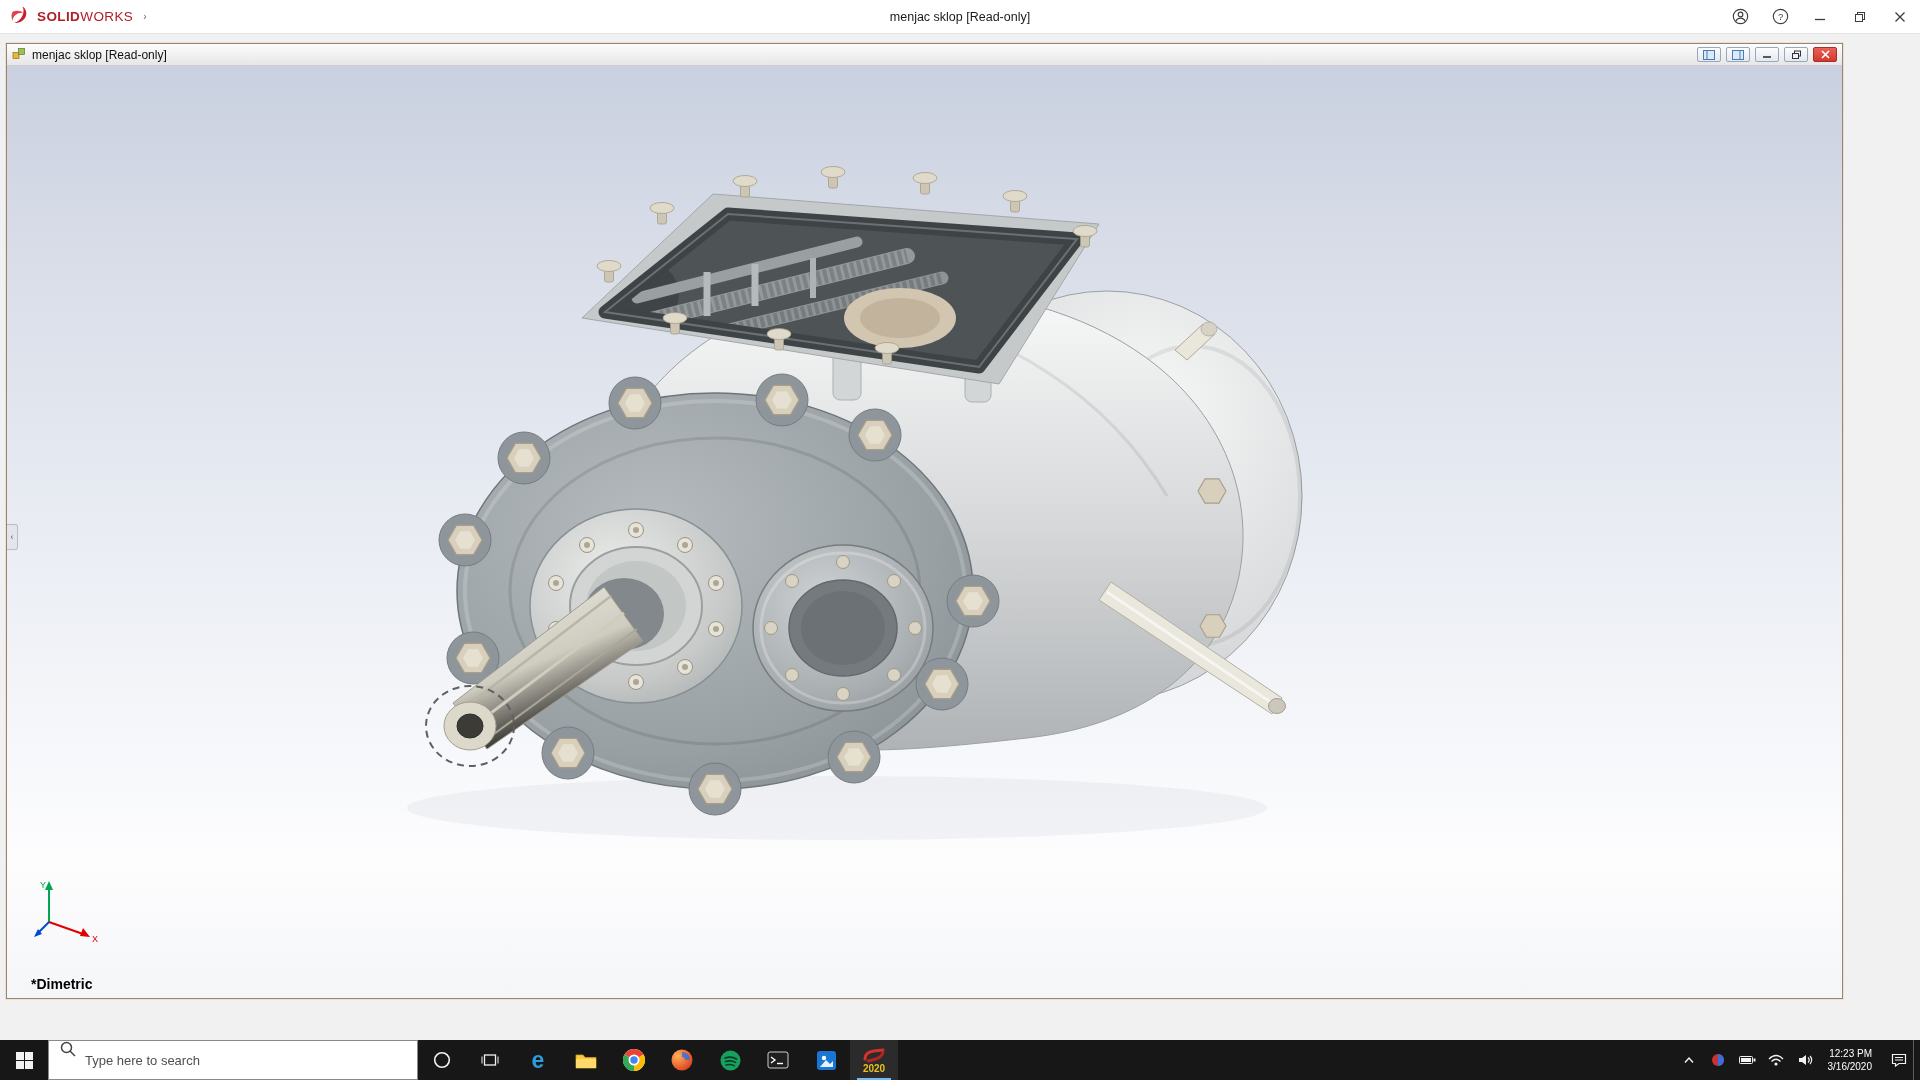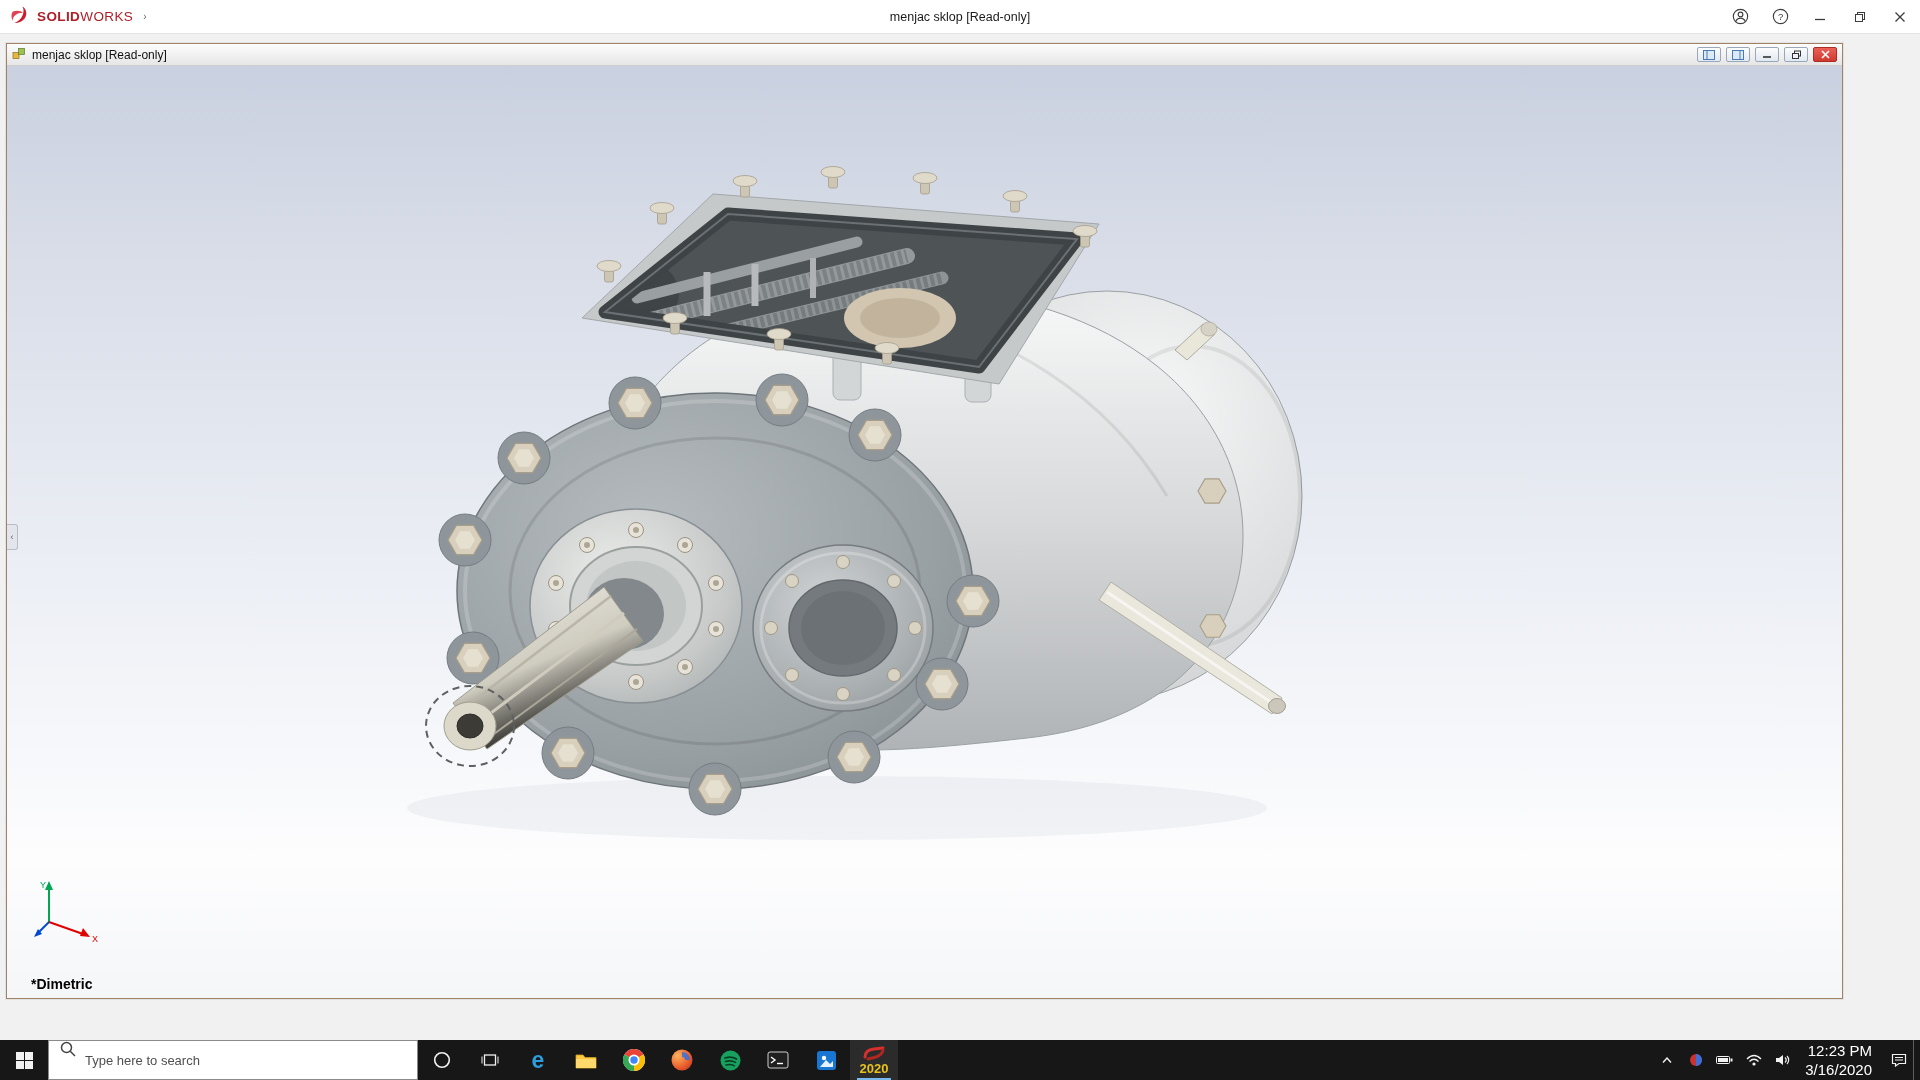--- a/index.html
+++ b/index.html
@@ -50,25 +50,25 @@
   .tb-search { width:370px; background:#ffffff; border:1px solid #8a8a8a; display:flex; 
                gap:9px; padding:0 11px; }
   .tb-search input { border:none; outline:none; font-size:13px; color:#333; width:100%; background:transparent;
                      font-family:"Liberation Sans", sans-serif; }
   .tb-search input::placeholder { color:#4f4f4f; }
   .tb-app { width:48px; position:relative; display:flex; align-items:center; justify-content:center; }
   .tb-app.active { background:rgba(255,255,255,.09); }
   .tb-app.active::after { content:""; position:absolute; bottom:0; left:7px; right:7px; height:2px; background:#76b9ed; }
   .edge-e { font-size:23px; font-weight:bold; color:#2e9ddb; line-height:1; }
   .sw-cell { display:flex; flex-direction:column; align-items:center; line-height:1; gap:1px; }
-  .sw-year { font-size:13px; color:#e8c11c; font-weight:bold; }
+  .sw-year { font-size:10px; color:#e8c11c; font-weight:bold; }
   .tray { margin-left:auto; display:flex; align-items:center; }
   .tray-btn { width:29px; height:40px; display:flex; align-items:center; justify-content:center; }
   .clock { display:flex; flex-direction:column; justify-content:center; align-items:flex-end;
-           font-size:15px; line-height:1.3; padding:0 12px 0 8px; }
+           font-size:10px; line-height:1.3; padding:0 12px 0 8px; }
   .show-desktop { width:7px; height:40px; border-left:1px solid rgba(255,255,255,.3); }
 </style>
 </head>
 <body>
 
 <div class="app-titlebar">
   <div class="brand">
     <span>
       <svg width="22" height="20" viewBox="0 0 22 20">
         <path d="M12.5 1.5 C16.5 4 17.5 9 15 13 C13 16 9 18 4.5 18 C8 16.5 11 14 12.5 10.5 C14 7 13.8 4 12.5 1.5 Z" fill="#c8202e"></path>

